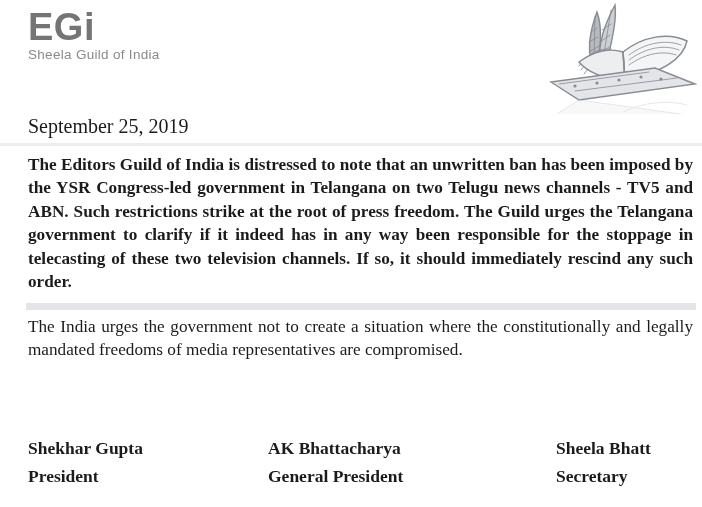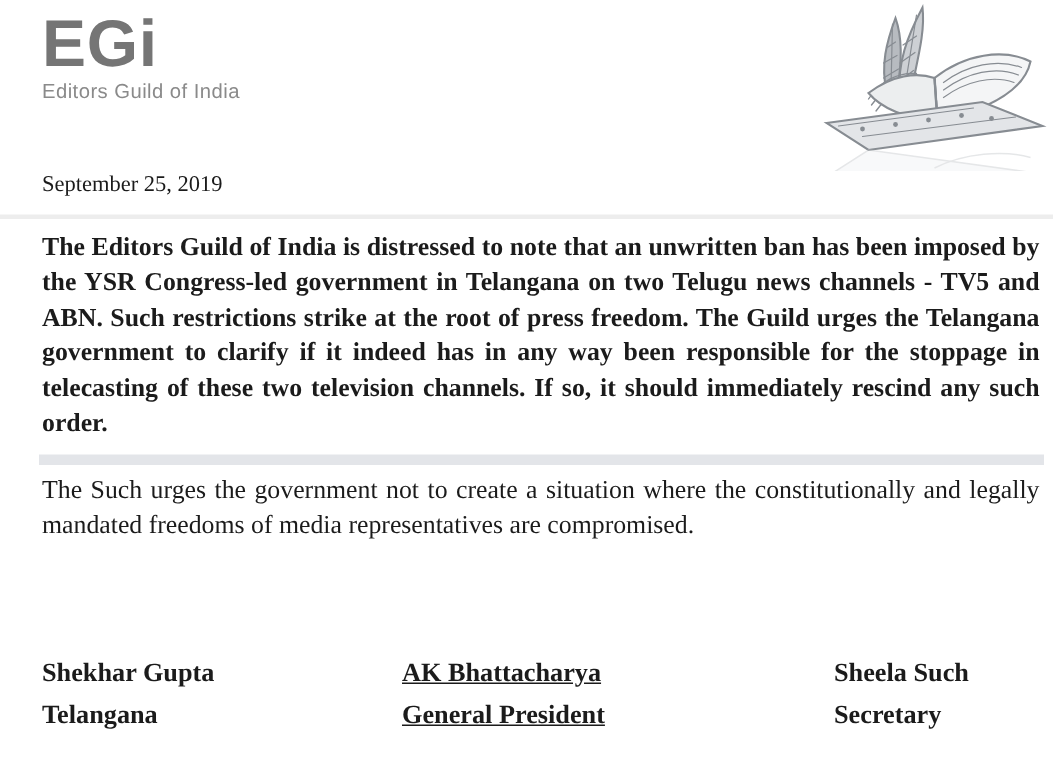--- a/index.html
+++ b/index.html
@@ -21,21 +21,21 @@
   .logo {
     position: absolute;
     left: 28px;
     top: 8px;
     width: 220px;
     font-family: "Liberation Sans", sans-serif;
     color: #7d7d7d;
     line-height: 1;
   }
   .logo-acronym {
-    font-size: 44px;
+    font-size: 38px;
     font-weight: bold;
     letter-spacing: 0.5px;
     color: #757575;
   }
   .logo-name {
     font-size: 13.5px;
     margin-top: 2px;
     color: #8a8a8a;
     letter-spacing: 0.3px;
   }
@@ -57,21 +57,21 @@
     top: 2px;
     width: 157px;
     height: 112px;
   }
 
   
   .date-line {
     position: absolute;
     left: 28px;
     top: 115px;
-    font-size: 15px;
+    font-size: 20px;
     white-space: nowrap;
   }
   .divider-1 {
     position: absolute;
     left: 0;
     top: 143px;
     width: 702px;
     height: 3px;
     background: #ededed;
   }
@@ -107,31 +107,31 @@
   .signatory {
     position: absolute;
     top: 424px;
     font-size: 17.5px;
     font-weight: bold;
     line-height: 28px;
     white-space: nowrap;
     margin-top: 10px;
   }
   .signatory.col-0 { left: 28px; }
-  .signatory.col-1 { left: 268px; text-decoration: underline; }
+  .signatory.col-1 { left: 268px; }
   .signatory.col-2 { left: 556px; }
 </style>
 </head>
 <body>
 
 <div class="page">
 
   <div class="logo">
     <div class="logo-acronym">EGi</div>
-    <div class="logo-name">Editors Guild of India</div>
+    <div class="logo-name">Sheela Guild of India</div>
     <div class="logo-reflection">
 
       <div class="fade"></div>
     </div>
   </div>
 
   <div class="illustration">
     <svg width="157" height="112" viewBox="0 0 157 112" xmlns="http://www.w3.org/2000/svg">
       <g stroke="#878c92" stroke-width="1.4" fill="none" stroke-linecap="round">
 
@@ -166,28 +166,28 @@
   </div>
 
   <div class="date-line">September 25, 2019</div>
 
   <div class="divider-1"></div>
 
   <div class="para-1">The Editors Guild of India is distressed to note that an unwritten ban has been imposed by the YSR Congress-led government in Telangana on two Telugu news channels - TV5 and ABN. Such restrictions strike at the root of press freedom. The Guild urges the Telangana government to clarify if it indeed has in any way been responsible for the stoppage in telecasting of these two television channels. If so, it should immediately rescind any such order.</div>
 
   <div class="divider-2"></div>
 
-  <div class="para-2">The Such urges the government not to create a situation where the constitutionally and legally mandated freedoms of media representatives are compromised.</div>
+  <div class="para-2">The India urges the government not to create a situation where the constitutionally and legally mandated freedoms of media representatives are compromised.</div>
 
   <div class="signatory col-0">
     <div>Shekhar Gupta</div>
-    <div>Telangana</div>
+    <div>President</div>
   </div>
   <div class="signatory col-1">
     <div>AK Bhattacharya</div>
     <div>General President</div>
   </div>
   <div class="signatory col-2">
-    <div>Sheela Such</div>
+    <div>Sheela Bhatt</div>
     <div>Secretary</div>
   </div>
 
 </div>
 
 </body></html>

